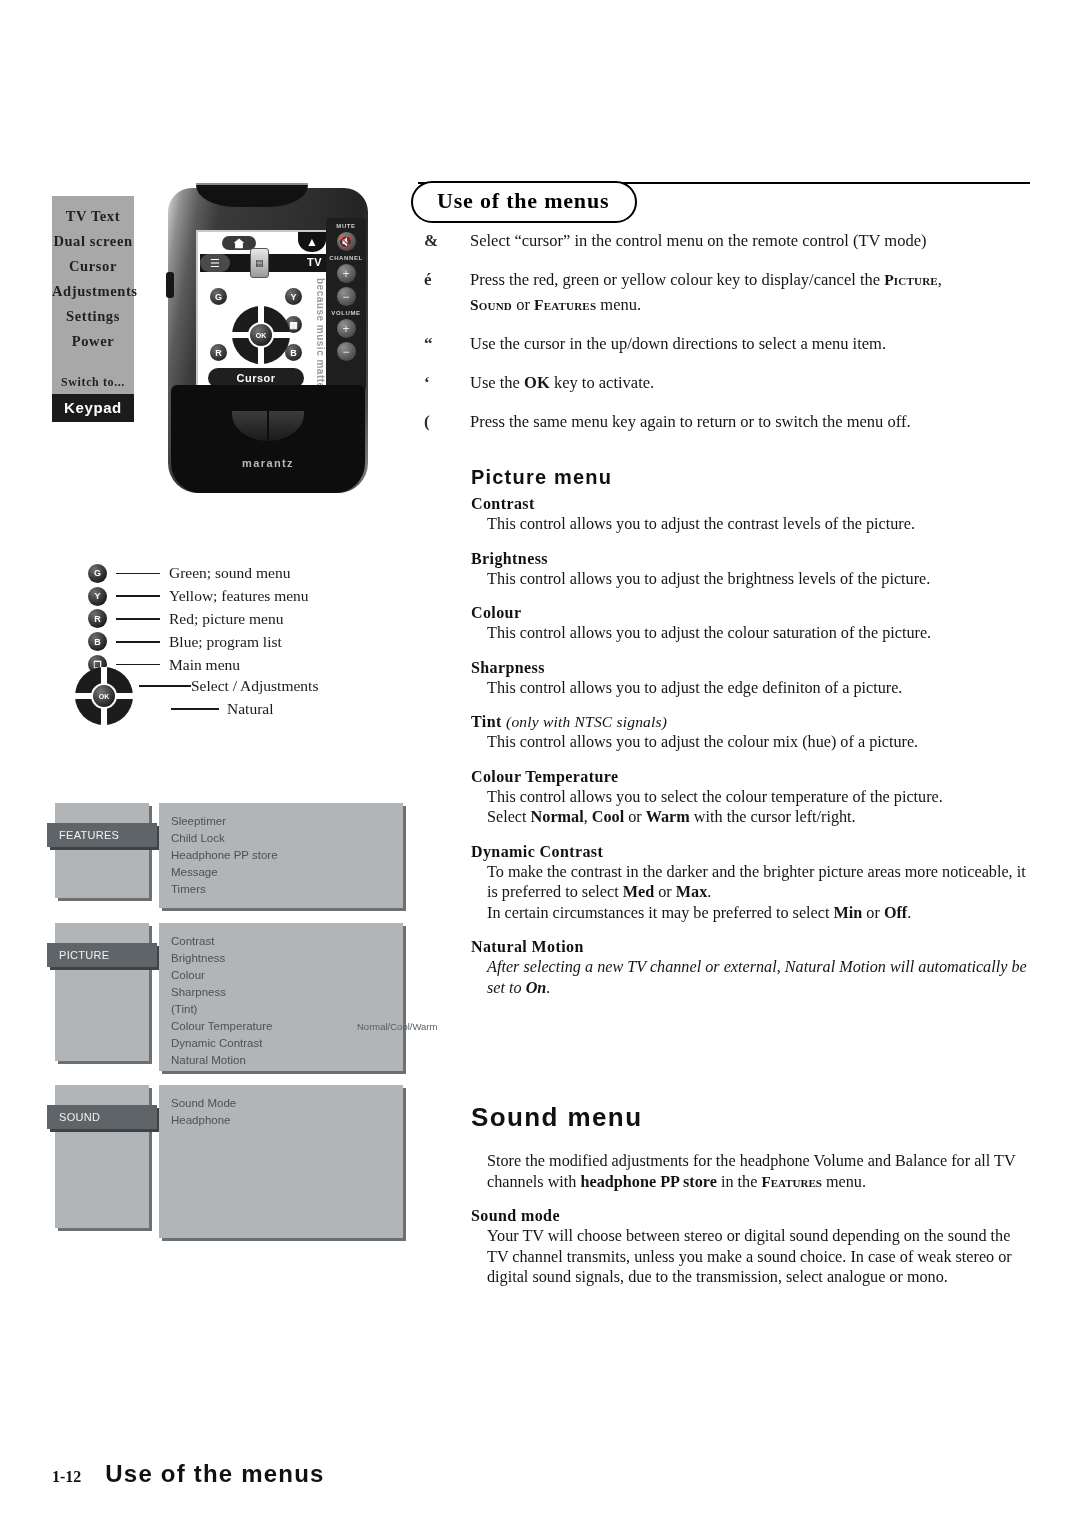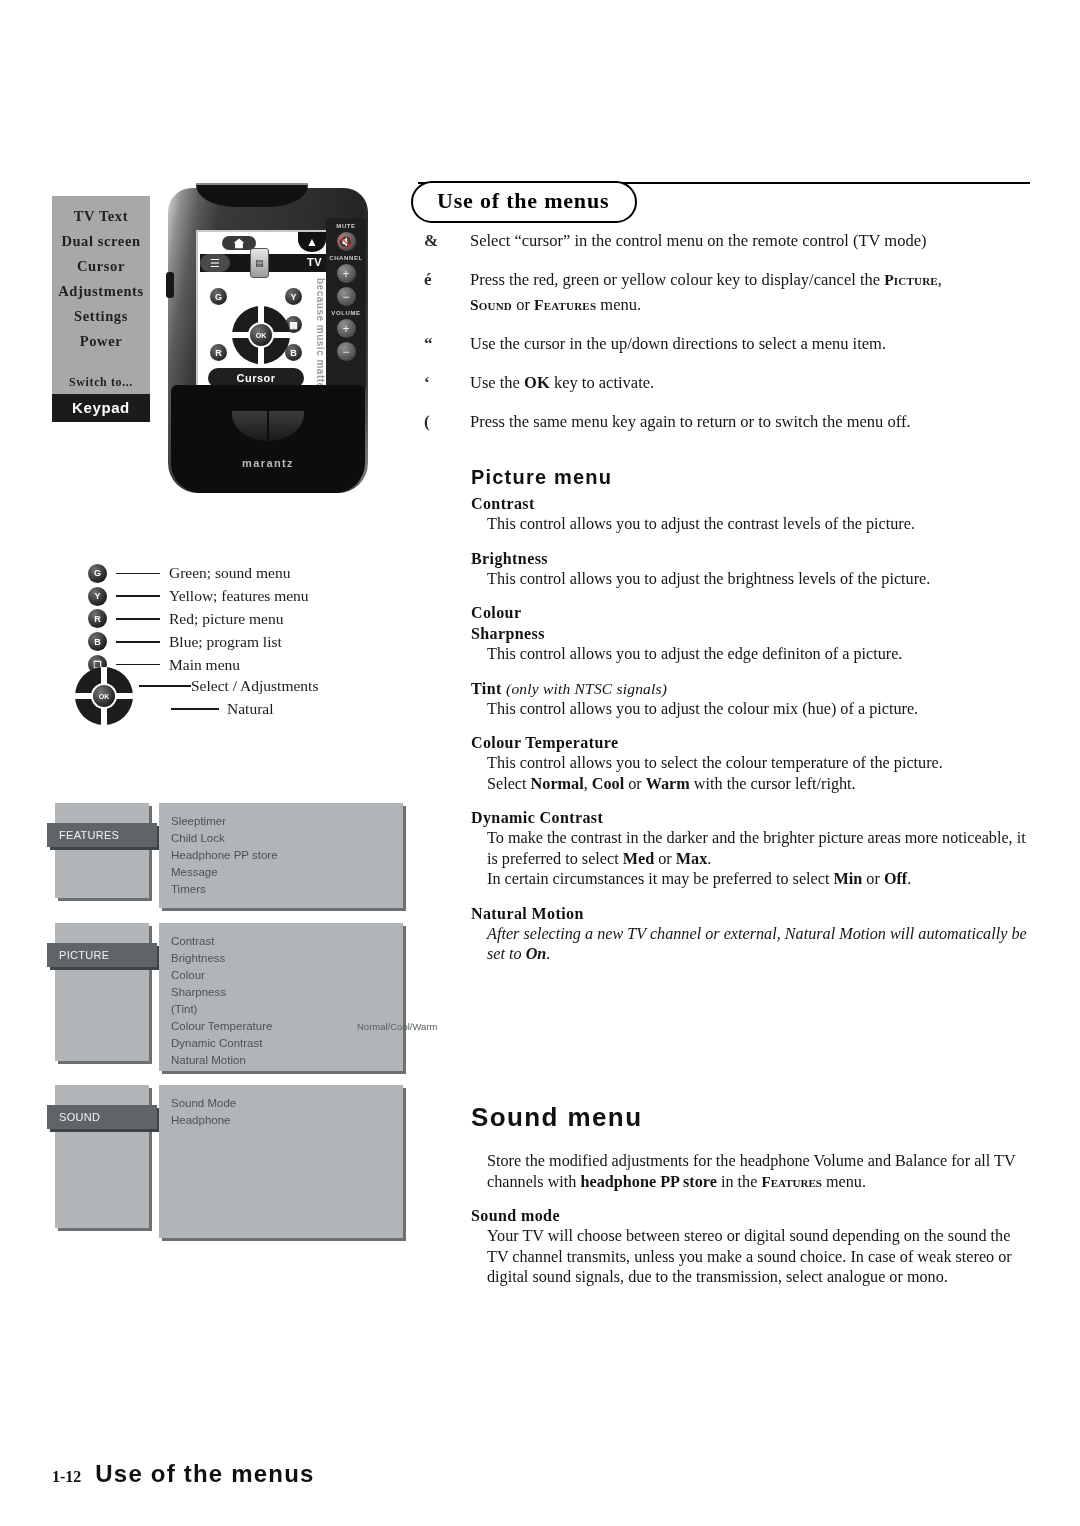--- a/index.html
+++ b/index.html
@@ -15,21 +15,21 @@
     font-family: "Liberation Serif", serif;
     color: #111111;
     overflow: hidden;
   }
 
   
   .remote-menu-panel {
     position: absolute;
     left: 52px;
     top: 196px;
-    width: 98px;
+    width: 82px;
     background: #a8a8a8;
     padding: 8px 0 0 0;
     text-align: center;
   }
   .remote-menu-panel .rm-item {
     font-family: "Liberation Serif", serif;
     font-weight: bold;
     font-size: 14.5px;
     letter-spacing: .6px;
     color: #231f20;
@@ -426,21 +426,21 @@
     font-size: 16.2px;
     line-height: 20.5px;
     color:#151515;
   }
   .sect p.italic { font-style: italic; }
   .sect p b { font-weight:bold; }
   .sect p .sc { font-variant: small-caps; font-weight:bold; font-size:15.2px; }
 
   .footer {
     position:absolute; left: 52px; bottom: 38px;
-    display:flex; align-items: baseline; gap: 14px;
+    display:flex; align-items: baseline; gap: 24px;
   }
   .footer .pg {
     font-family:"Liberation Serif", serif;
     font-weight:bold; font-size: 16px; color:#111;
   }
   .footer .ft {
     font-family:"Liberation Sans", sans-serif;
     font-weight:bold; font-size: 24px; letter-spacing:1.2px; color:#111;
   }
 </style>
@@ -634,20 +634,21 @@
   <div class="sect" style="top:466px;">
     <h2>Picture menu</h2>
 
     <h3>Contrast</h3>
     <p>This control allows you to adjust the contrast levels of the picture.</p>
 
     <h3>Brightness</h3>
     <p>This control allows you to adjust the brightness levels of the picture.</p>
 
     <h3>Colour</h3>
+    <p>This control allows you to adjust the colour saturation of the picture.</p>
 
     <h3>Sharpness</h3>
     <p>This control allows you to adjust the edge definiton of a picture.</p>
 
     <h3>
       <span>Tint</span>
       <span class="it">(only with NTSC signals)</span>
     </h3>
     <p>This control allows you to adjust the colour mix (hue) of a picture.</p>
 

